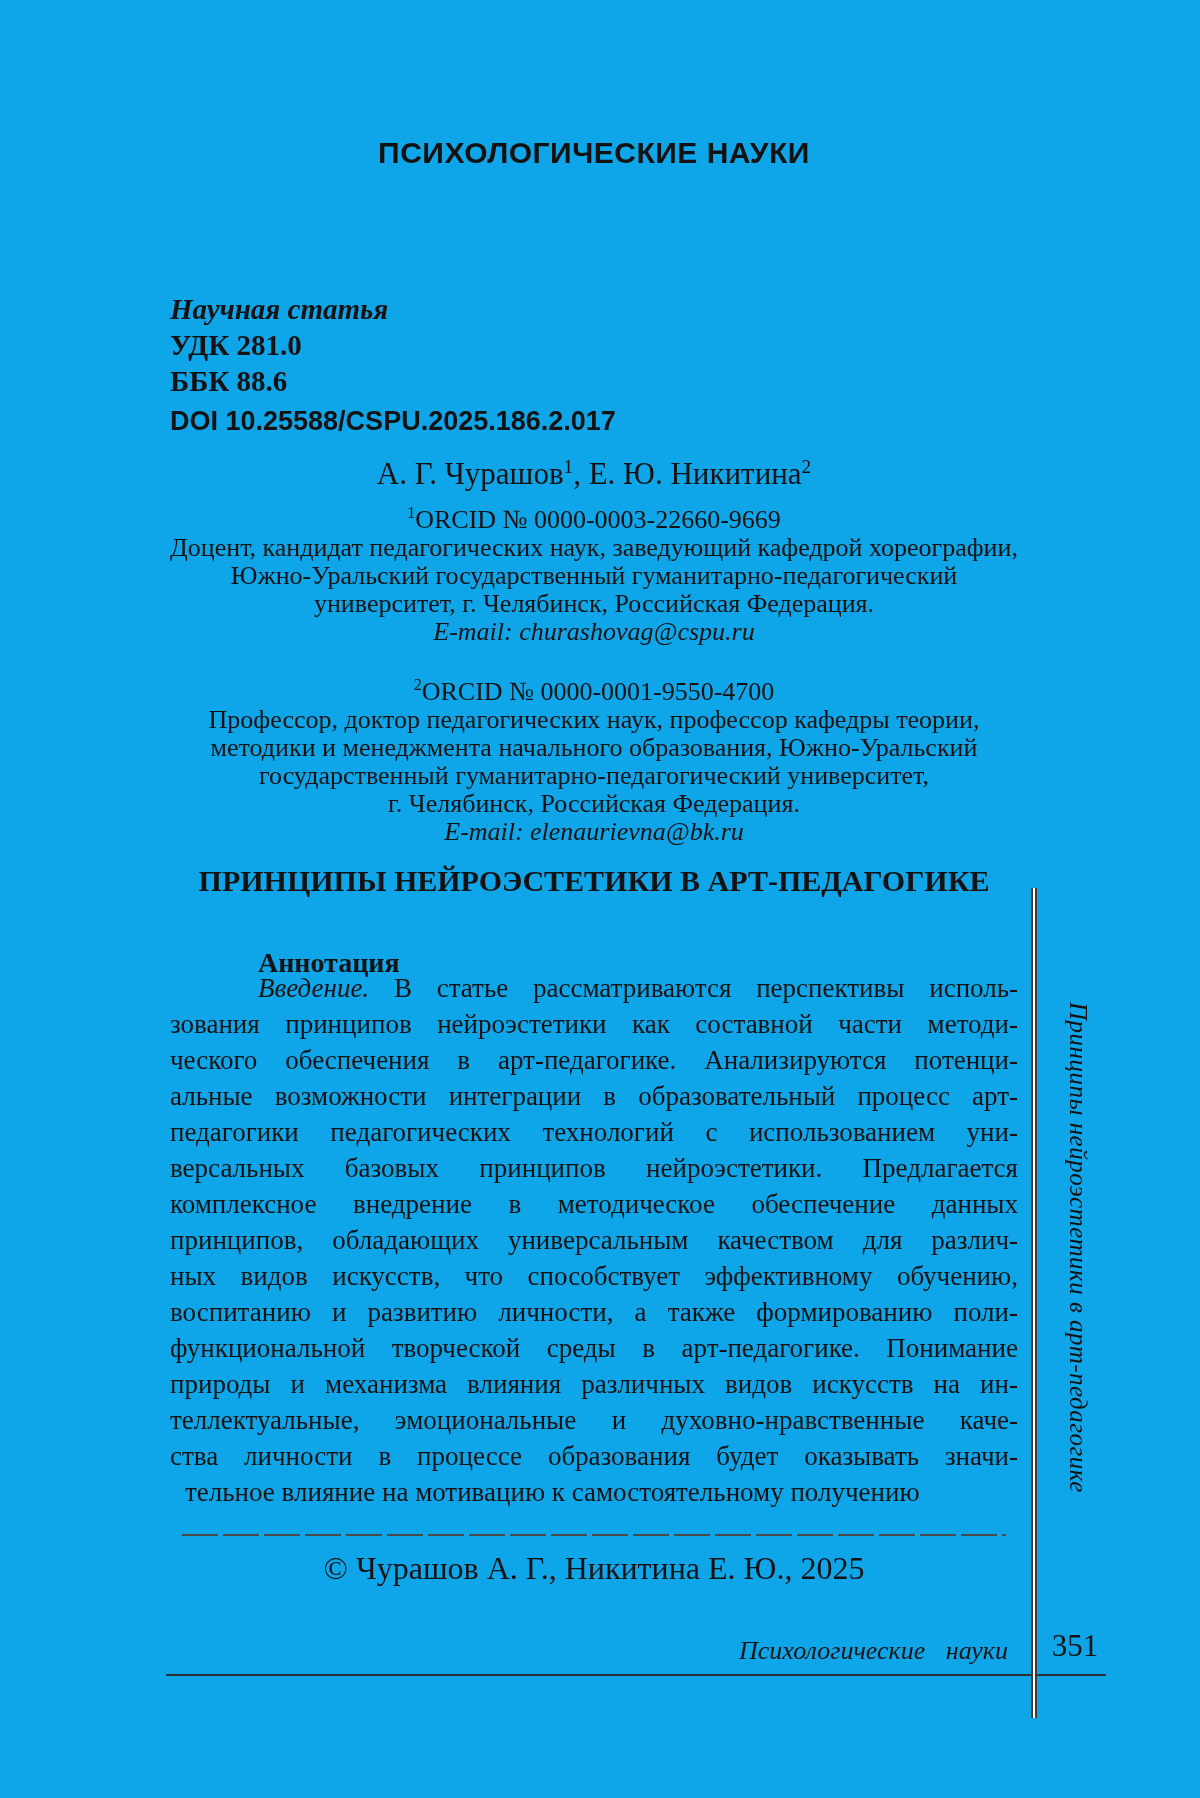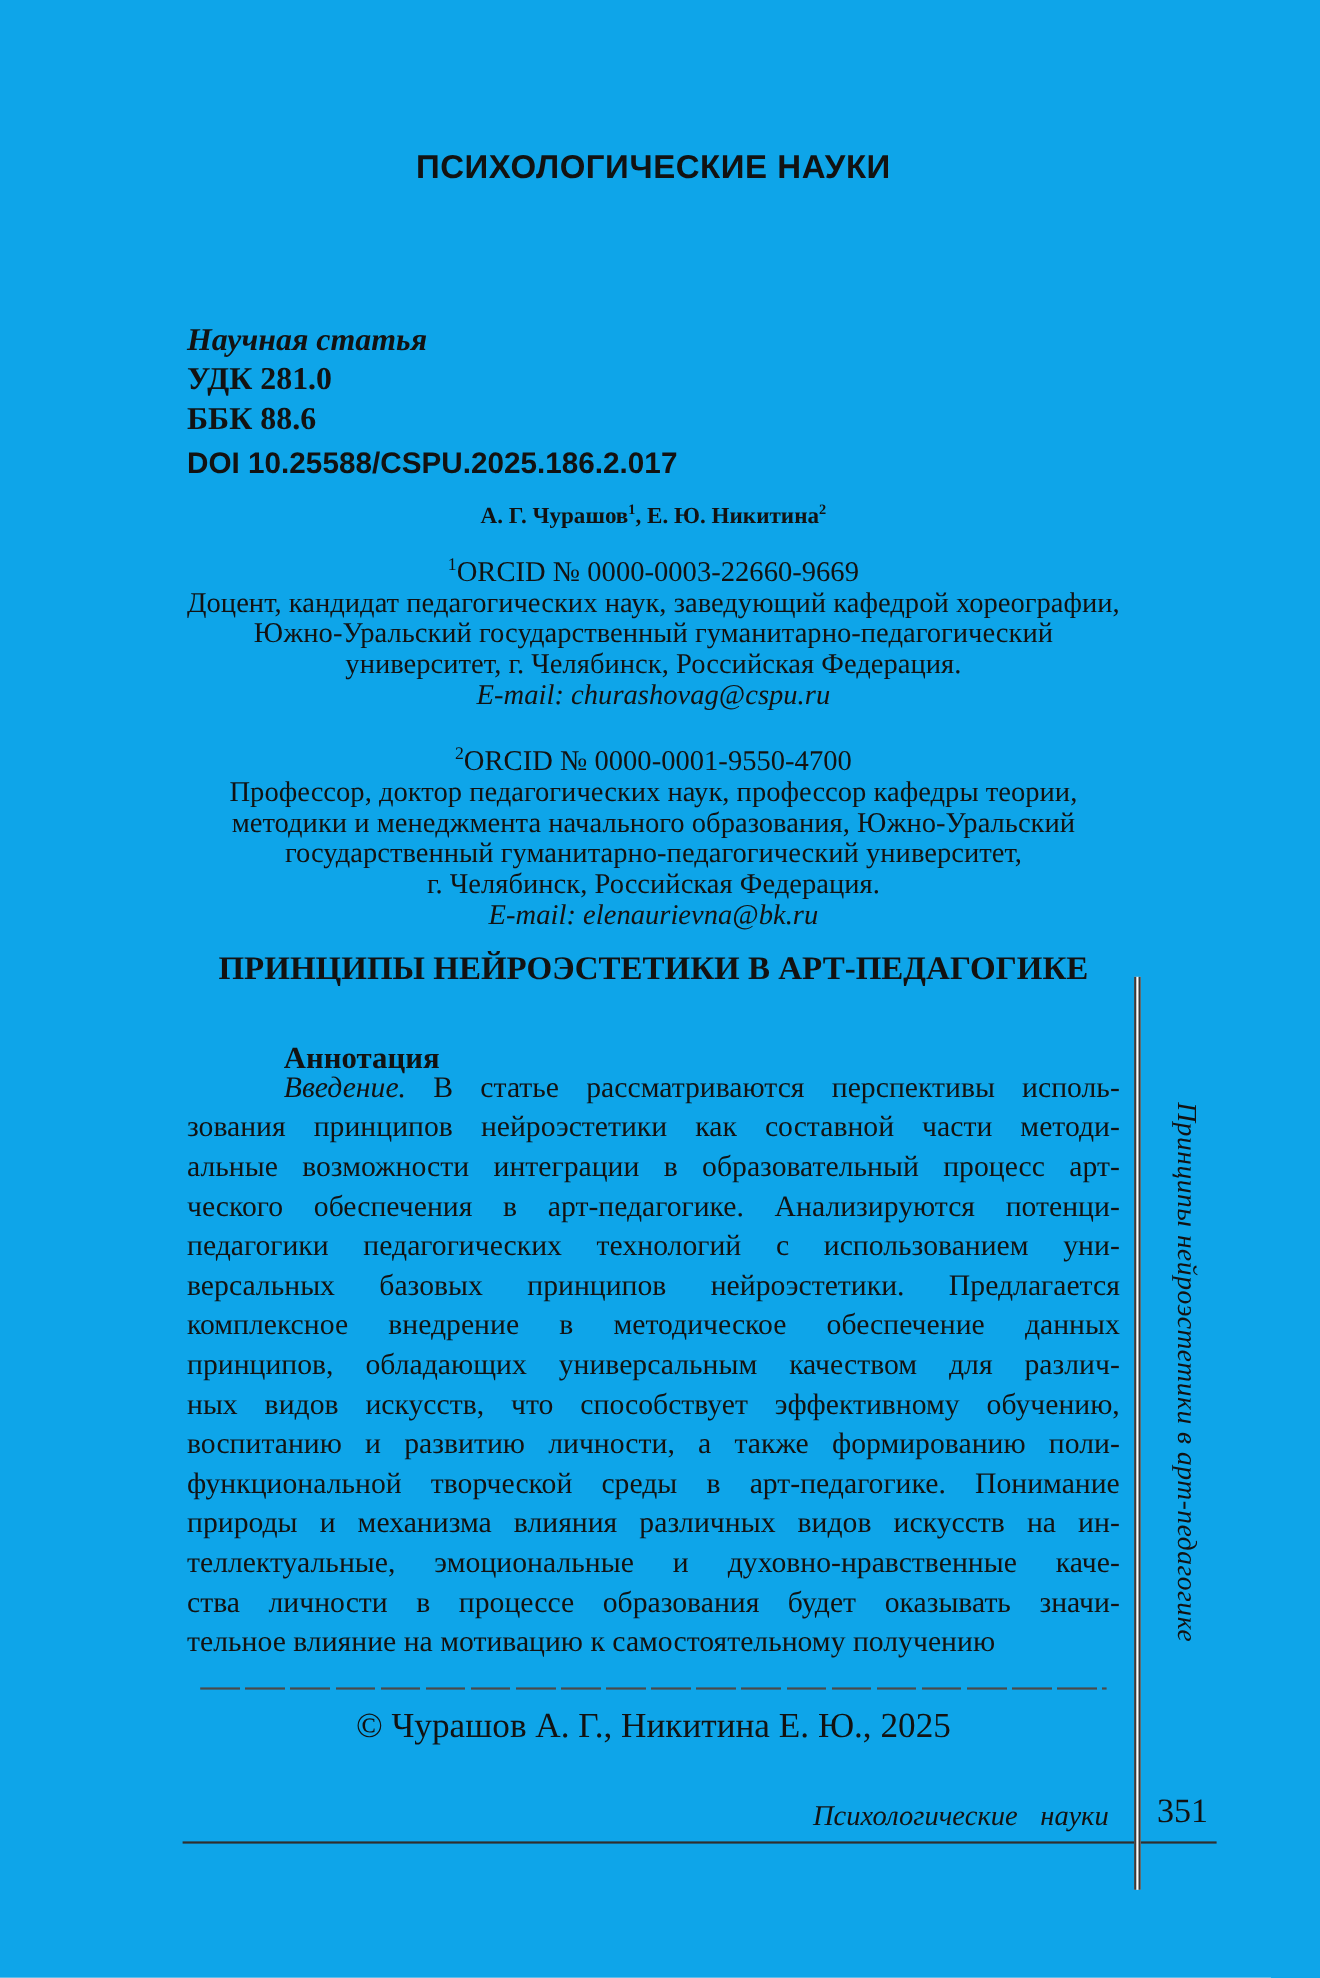--- a/index.html
+++ b/index.html
@@ -22,42 +22,42 @@
     font-family:"Liberation Sans","DejaVu Sans",sans-serif;
     font-weight:bold;font-size:30px;letter-spacing:.5px;
   }
   .meta-line{left:170px;font-size:29px;font-weight:bold;line-height:34px;}
   .meta-italic{font-style:italic;}
   .doi-line{
     left:170px;top:406px;
     font-family:"Liberation Sans","DejaVu Sans",sans-serif;
     font-weight:bold;font-size:27px;
   }
-  .authors-line{top:456px;font-size:21px;font-weight:bold;}
+  .authors-line{top:456px;font-size:31px;font-weight:normal;}
   sup{font-size:62%;line-height:0;}
 
   .affil-block{font-size:26px;line-height:28px;}
   .affil-block .aff-line{white-space:nowrap;}
   .email-line{font-style:italic;}
   .block1{top:506px;}
   .block2{top:678px;}
 
   .article-title{top:864px;font-size:30px;font-weight:bold;white-space:nowrap;}
   .abstract-heading{top:947px;left:258px;font-size:28px;font-weight:bold;}
 
   .abstract{top:970px;font-size:27px;line-height:36px;}
   .abs-line{
     text-align:justify;
     -moz-text-align-last:justify;
     text-align-last:justify;
     height:36px;overflow:visible;white-space:nowrap;
   }
   .abstract [data-bind-list] .abs-line{white-space:normal;}
   .abs-line.first{padding-left:88px;}
-  .abs-line.last{text-align:left;text-align-last:left;}
+  .abs-line.last{text-align:left;text-align-last:left;margin-left:15px;}
   .ital{font-style:italic;}
 
   .copyright-rule{
     top:1534px;left:182px;width:824px;height:2px;
     background:repeating-linear-gradient(90deg,#4a4a4a 0 36px,rgba(0,0,0,0) 36px 41px);
   }
   .copyright-line{top:1550px;font-size:32px;}
 
   .running-footer{
     top:1636px;left:170px;width:838px;
@@ -119,22 +119,22 @@
   <div class="abs col center article-title" data-bind="article.title">ПРИНЦИПЫ НЕЙРОЭСТЕТИКИ В АРТ-ПЕДАГОГИКЕ</div>
 
   <div class="abs abstract-heading" data-bind="article.abstract_heading">Аннотация</div>
 
   <div class="abs col abstract">
     <div class="abs-line first">
       <span class="ital" data-bind="abstract.lead">Введение.</span><span data-bind="abstract.line1_rest"> В статье рассматриваются перспективы исполь-</span>
     </div>
     <div data-bind-list="abstract.lines">
         <div class="abs-line">зования принципов нейроэстетики как составной части методи-</div>
+        <div class="abs-line">ческого обеспечения в арт-педагогике. Анализируются потенци-</div>
         <div class="abs-line">альные возможности интеграции в образовательный процесс арт-</div>
-        <div class="abs-line">ческого обеспечения в арт-педагогике. Анализируются потенци-</div>
         <div class="abs-line">педагогики педагогических технологий с использованием уни-</div>
         <div class="abs-line">версальных базовых принципов нейроэстетики. Предлагается</div>
         <div class="abs-line">комплексное внедрение в методическое обеспечение данных</div>
         <div class="abs-line">принципов, обладающих универсальным качеством для различ-</div>
         <div class="abs-line">ных видов искусств, что способствует эффективному обучению,</div>
         <div class="abs-line">воспитанию и развитию личности, а также формированию поли-</div>
         <div class="abs-line">функциональной творческой среды в арт-педагогике. Понимание</div>
         <div class="abs-line">природы и механизма влияния различных видов искусств на ин-</div>
         <div class="abs-line">теллектуальные, эмоциональные и духовно-нравственные каче-</div>
         <div class="abs-line">ства личности в процессе образования будет оказывать значи-</div>

